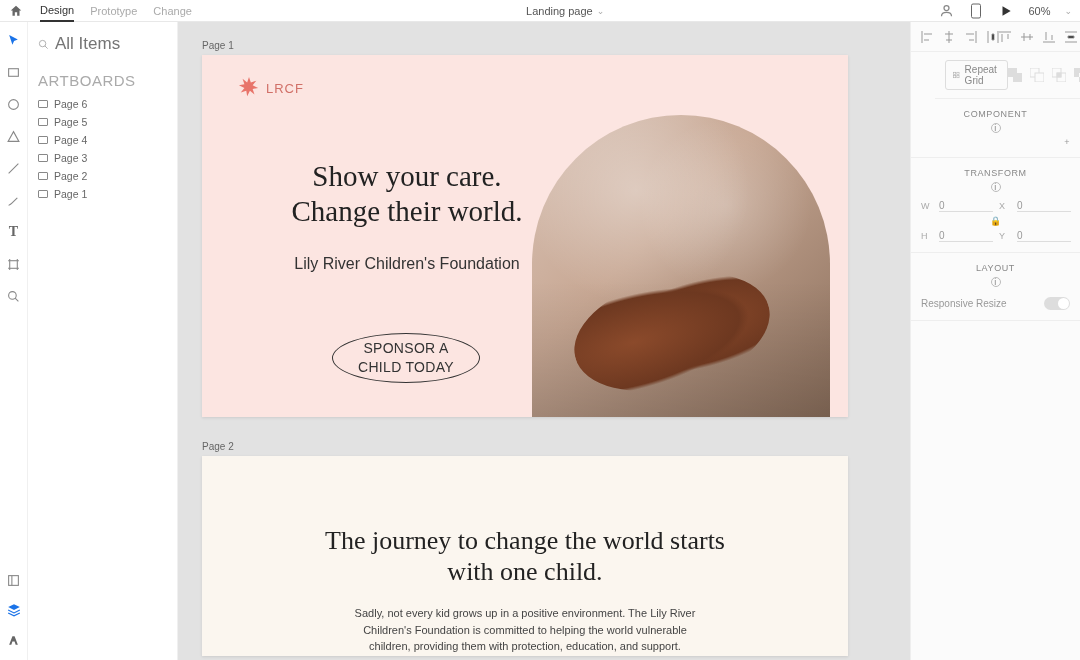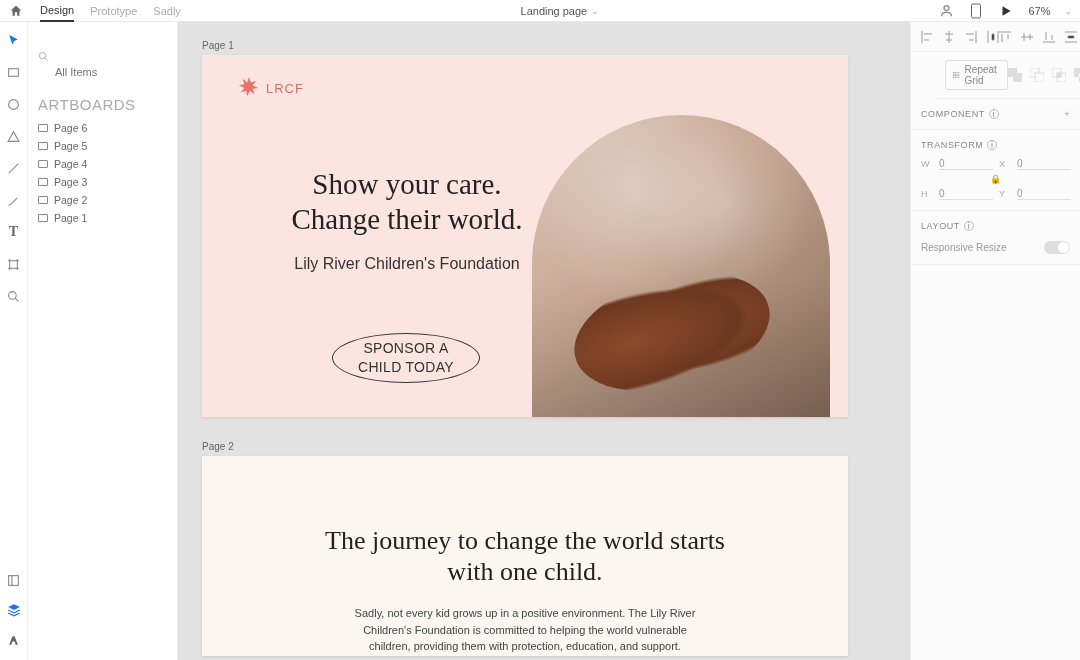--- a/index.html
+++ b/index.html
@@ -14,55 +14,55 @@
 .zoom { font-size: 11px; color: #555; }
 
 .main { display: flex; height: 638px; }
 .tool-rail { width: 28px; background: #fff; border-right: 1px solid #f0f0f0; display: flex; flex-direction: column; align-items: center; padding-top: 10px; gap: 16px; }
 .tool-rail-bottom { margin-top: auto; display: flex; flex-direction: column; align-items: center; gap: 14px; padding-bottom: 12px; }
 .tool-icon { width: 16px; height: 16px; display: flex; align-items: center; justify-content: center; cursor: pointer; color: #888; }
 .tool-icon.active { color: #1a73e8; }
 
 .left-panel { width: 150px; background: #fff; border-right: 1px solid #f0f0f0; padding: 8px 10px; }
 .search-row { display: flex; align-items: center; gap: 6px; color: #888; font-size: 11px; padding: 4px 0 10px; }
-.search-input { border: none; outline: none; flex: 1; font-size: 11px; color: #555; background: transparent; margin-top: 32px; }
+.search-input { border: none; outline: none; flex: 1; font-size: 17px; color: #555; background: transparent; }
 .chev { color: #aaa; }
 .section-label { font-size: 15px; letter-spacing: 0.5px; color: #aaa; margin: 8px 0 6px; }
 .artboard-item { display: flex; align-items: center; gap: 6px; font-size: 10.5px; color: #666; padding: 3px 0; cursor: pointer; }
 .artboard-icon { width: 10px; height: 8px; border: 1px solid #888; border-radius: 1px; }
 
 .canvas { flex: 1; background: #e2e2e2; overflow: hidden; position: relative; padding: 18px 24px; }
 .page-label { font-size: 10px; color: #666; margin-bottom: 4px; }
 .artboard { background: #fff; width: 646px; margin-bottom: 24px; box-shadow: 0 1px 3px rgba(0,0,0,0.1); }
 .ab1 { background: #fce5e1; height: 362px; position: relative; }
 .ab2 { background: #fbf6ef; height: 200px; padding-top: 70px; text-align: center; }
 
 .logo-row { position: absolute; top: 22px; left: 36px; display: flex; align-items: center; gap: 6px; }
 .spark { width: 22px; height: 22px; color: #e8746a; }
 .logo-text { font-size: 13px; letter-spacing: 1px; color: #d17068; font-weight: 500; }
-.headline { position: absolute; top: 112px; left: 50px; width: 310px; font-family: Georgia, "Times New Roman", serif; font-size: 29px; line-height: 1.2; color: #222; text-align: center; }
+.headline { position: absolute; top: 104px; left: 50px; width: 310px; font-family: Georgia, "Times New Roman", serif; font-size: 29px; line-height: 1.2; color: #222; text-align: center; }
 .subhead { position: absolute; top: 200px; left: 50px; width: 310px; text-align: center; font-size: 16px; color: #333; }
 .cta { position: absolute; top: 278px; left: 130px; width: 148px; height: 50px; border: 1px solid #333; border-radius: 50%; display: flex; align-items: center; justify-content: center; font-size: 14px; letter-spacing: 0.3px; text-align: center; line-height: 1.35; cursor: pointer; }
 .hero-img { position: absolute; right: 18px; top: 60px; width: 298px; height: 302px; background: linear-gradient(135deg,#d9c3b6 0%, #c8a894 40%, #8b6f5c 100%); border-radius: 150px 150px 0 0; overflow: hidden; }
 .hero-img::before { content:""; position:absolute; inset:0; background: radial-gradient(circle at 35% 25%, rgba(255,255,255,0.35), transparent 38%), radial-gradient(circle at 65% 30%, rgba(255,255,255,0.25), transparent 30%), linear-gradient(180deg, transparent 55%, rgba(0,0,0,0.15) 100%); }
 .guitar { position:absolute; bottom:30px; left:40px; width:200px; height:110px; background: radial-gradient(ellipse at 30% 50%, #8b4a2b 0%, #6d3820 55%, transparent 60%), radial-gradient(ellipse at 65% 50%, #8b4a2b 0%, #6d3820 50%, transparent 55%); border-radius: 50%; transform: rotate(-15deg); }
 
 .ab2-head { font-family: Georgia, serif; font-size: 26px; line-height: 1.18; color: #222; width: 420px; margin: 0 auto 18px; }
 .ab2-body { font-size: 11px; color: #444; width: 360px; margin: 0 auto; line-height: 1.5; }
 
 .right-panel { width: 170px; background: #fbfbfb; border-left: 1px solid #eee; }
 .align-row { height: 30px; display: flex; align-items: center; justify-content: space-between; padding: 0 10px; border-bottom: 1px solid #eee; }
 .align-group { display:flex; gap:10px; }
 .align-ico { width:12px; height:12px; color:#999; cursor:pointer; }
 .rp-row { padding: 8px 10px; border-bottom: 1px solid #eee; margin-left: 24px; }
 .repeat-grid { display: inline-flex; align-items: center; gap: 5px; border: 1px solid #ddd; border-radius: 3px; padding: 3px 7px; font-size: 10px; color: #888; cursor: pointer; }
 .bool-row { display:flex; gap:8px; margin-left:auto; }
 .bool-ico { width:14px; height:14px; color:#ccc; cursor:pointer; }
 .rp-section { padding: 10px; border-bottom: 1px solid #eee; }
-.rp-title { font-size: 9px; letter-spacing: 0.6px; color: #888; display:flex; align-items:center; gap:4px; }
+.rp-title { font-size: 9px; letter-spacing: 0.6px; color: #888; display:flex; align-items:center; gap:4px;flex-direction:column; }
 .rp-plus { margin-left:auto; color:#999; cursor:pointer; }
 .tf-grid { display:grid; grid-template-columns: 12px 1fr 12px 1fr; gap: 6px 6px; margin-top:8px; align-items:center; }
 .tf-label { font-size:9px; color:#aaa; }
 .tf-input { border:none; border-bottom:1px solid #ddd; font-size:10px; color:#999; width:54px; background:transparent; }
 .lock { grid-column: 1 / -1; text-align:center; height:10px; color:#bbb; font-size:9px; margin:-2px 0; }
 .toggle { width:26px; height:13px; background:#ddd; border-radius:7px; position:relative; cursor:pointer; }
 .toggle::after { content:""; position:absolute; right:1px; top:1px; width:11px; height:11px; background:#fff; border-radius:50%; }
 .resp-row { display:flex; align-items:center; justify-content:space-between; font-size:10px; color:#999; }
 .opacity-row { display:flex; align-items:center; gap:8px; margin-top:8px; }
 .checker { width:12px; height:12px; background: repeating-conic-gradient(#ddd 0 25%, #fff 0 50%) 50% / 6px 6px; border:1px solid #ccc; }
@@ -76,21 +76,21 @@
 
 <div class="top-bar">
   <div class="top-left">
     <span class="tool-icon">
       <svg width="14" height="14" viewBox="0 0 24 24" fill="#666">
           <path d="M12 3l9 8h-3v9h-4v-6H10v6H6v-9H3z"></path>
         </svg>
     </span>
     <span class="top-tab active">Design</span>
     <span class="top-tab">Prototype</span>
-    <span class="top-tab">Sadly</span>
+    <span class="top-tab">Change</span>
   </div>
   <div class="top-center">
     <span>Landing page</span>
     <span style="font-size:9px;color:#aaa;">⌄</span>
   </div>
   <div class="top-right">
     <span class="tool-icon">
       <svg width="15" height="15" viewBox="0 0 24 24" fill="none" stroke="#888" stroke-width="2">
           <circle cx="12" cy="8" r="4"></circle>
           <path d="M4 21c0-4 4-6 8-6s8 2 8 6"></path>
@@ -99,21 +99,21 @@
     <span class="tool-icon">
       <svg width="12" height="16" viewBox="0 0 24 32" fill="none" stroke="#666" stroke-width="2">
           <rect x="3" y="2" width="18" height="28" rx="3"></rect>
         </svg>
     </span>
     <span class="tool-icon">
       <svg width="14" height="14" viewBox="0 0 24 24" fill="#333">
           <path d="M6 4l14 8-14 8z"></path>
         </svg>
     </span>
-    <span class="zoom">67%</span>
+    <span class="zoom">60%</span>
     <span style="font-size:9px;color:#aaa;">⌄</span>
   </div>
 </div>
 
 <div class="main">
   <div class="tool-rail">
     <span class="tool-icon active">
         <svg width="13" height="13" viewBox="0 0 24 24" fill="#1a73e8">
           <path d="M4 2l6 18 3-7 7-3z"></path>
         </svg>

